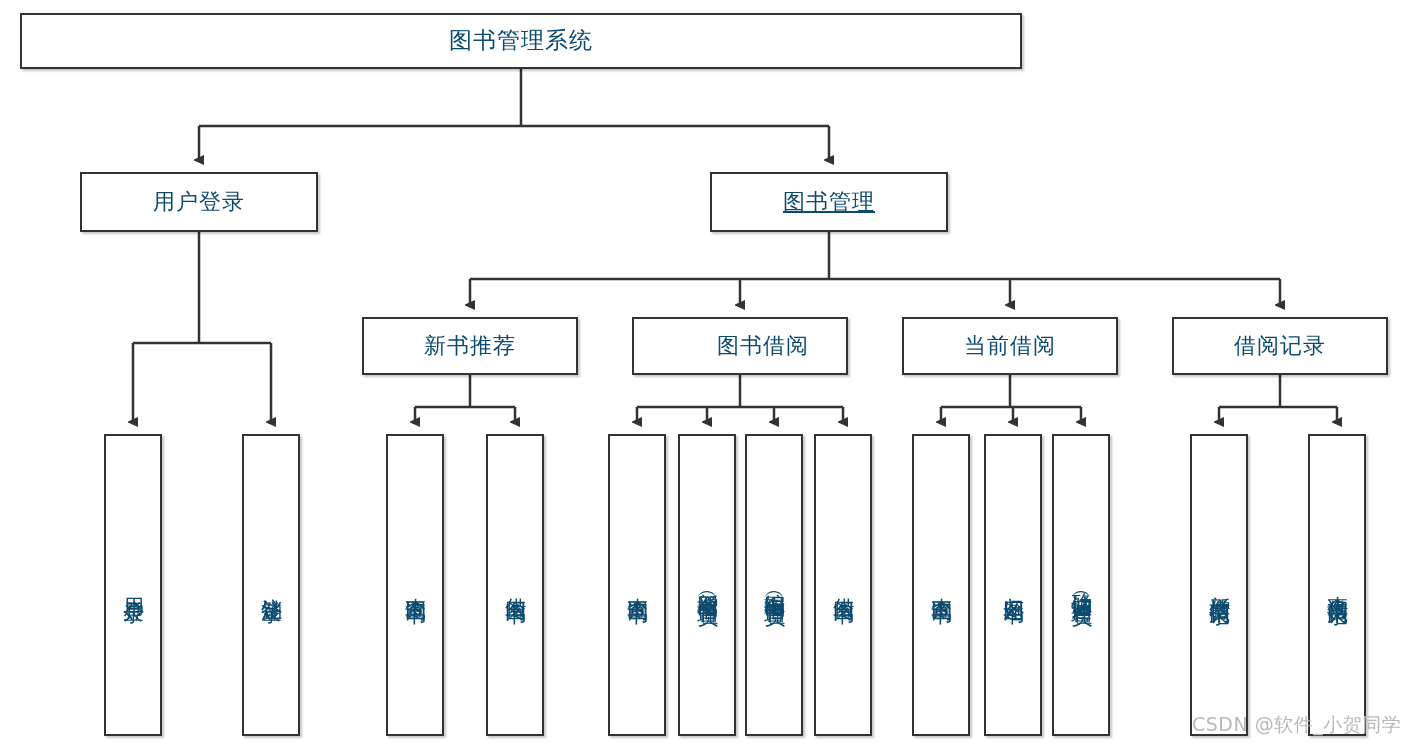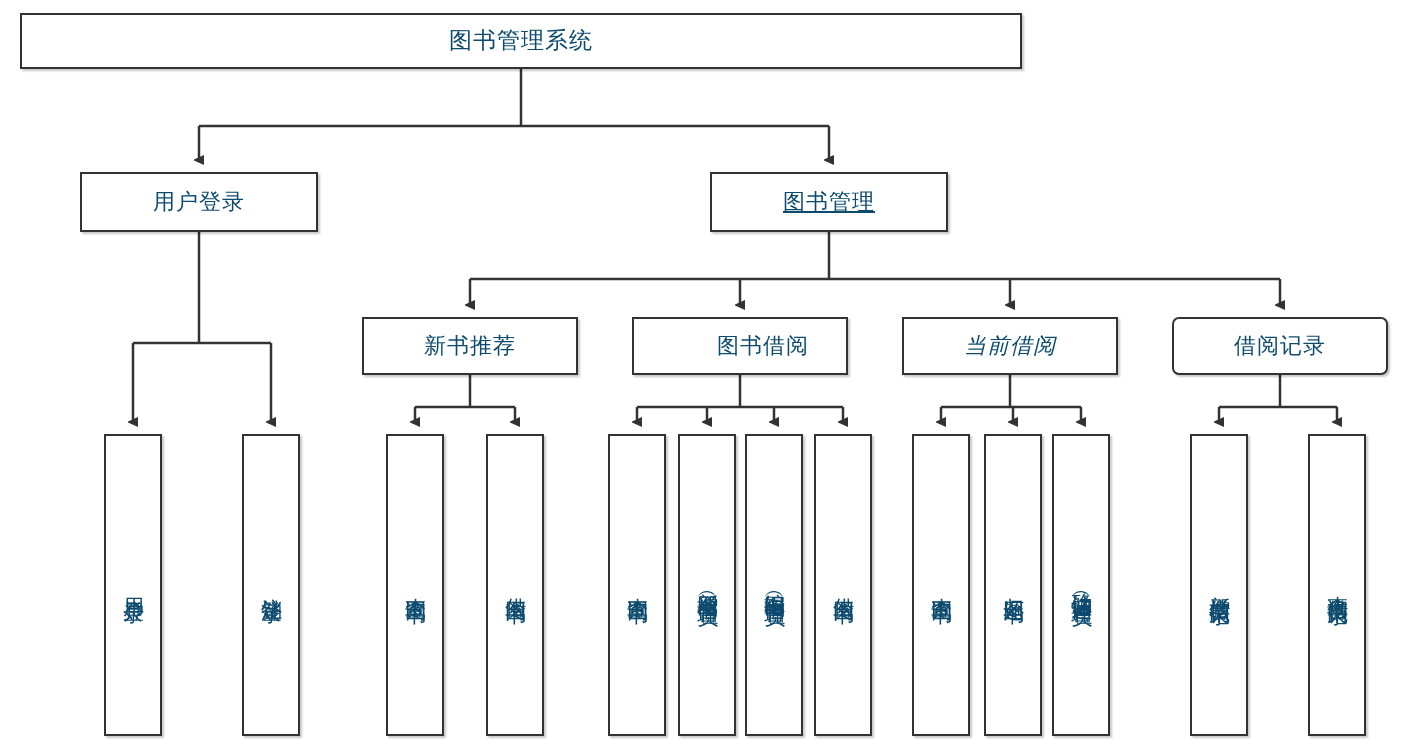--- a/index.html
+++ b/index.html
@@ -128,24 +128,24 @@
       </div>
       <div class="node node-h" style="left: 710px; top: 172px; width: 238px; height: 60px; text-decoration: underline;">
         <span class="">图书管理</span>
       </div>
       <div class="node node-h" style="left: 362px; top: 317px; width: 216px; height: 58px;">
         <span class="">新书推荐</span>
       </div>
       <div class="node node-h" style="left: 632px; top: 317px; width: 216px; height: 58px; padding-left: 46px;">
         <span class="">图书借阅</span>
       </div>
-      <div class="node node-h" style="left: 902px; top: 317px; width: 216px; height: 58px; font-style: italic;">
+      <div class="node node-h" style="left: 902px; top: 317px; width: 216px; height: 58px;">
         <span class="">当前借阅</span>
       </div>
-      <div class="node node-h" style="left: 1172px; top: 317px; width: 216px; height: 58px; border-radius: 7px;">
+      <div class="node node-h" style="left: 1172px; top: 317px; width: 216px; height: 58px;">
         <span class="">借阅记录</span>
       </div>
       <div class="node node-v" style="left: 104px; top: 434px; width: 58px; height: 302px;">
         <span class="vtext">用户登录</span>
       </div>
       <div class="node node-v" style="left: 242px; top: 434px; width: 58px; height: 302px;">
         <span class="vtext">注销登录</span>
       </div>
       <div class="node node-v" style="left: 386px; top: 434px; width: 58px; height: 302px;">
         <span class="vtext">查询图书</span>
@@ -175,13 +175,14 @@
         <span class="vtext">确认归还（管理员）</span>
       </div>
       <div class="node node-v" style="left: 1190px; top: 434px; width: 58px; height: 302px;">
         <span class="vtext">新增借阅记录</span>
       </div>
       <div class="node node-v" style="left: 1308px; top: 434px; width: 58px; height: 302px;">
         <span class="vtext">查询借阅记录</span>
       </div>
     </div>
 
+  <div class="watermark" style="left:1192px; top:712px;">CSDN @软件_小贺同学</div>
 </div>
 
 </body></html>

